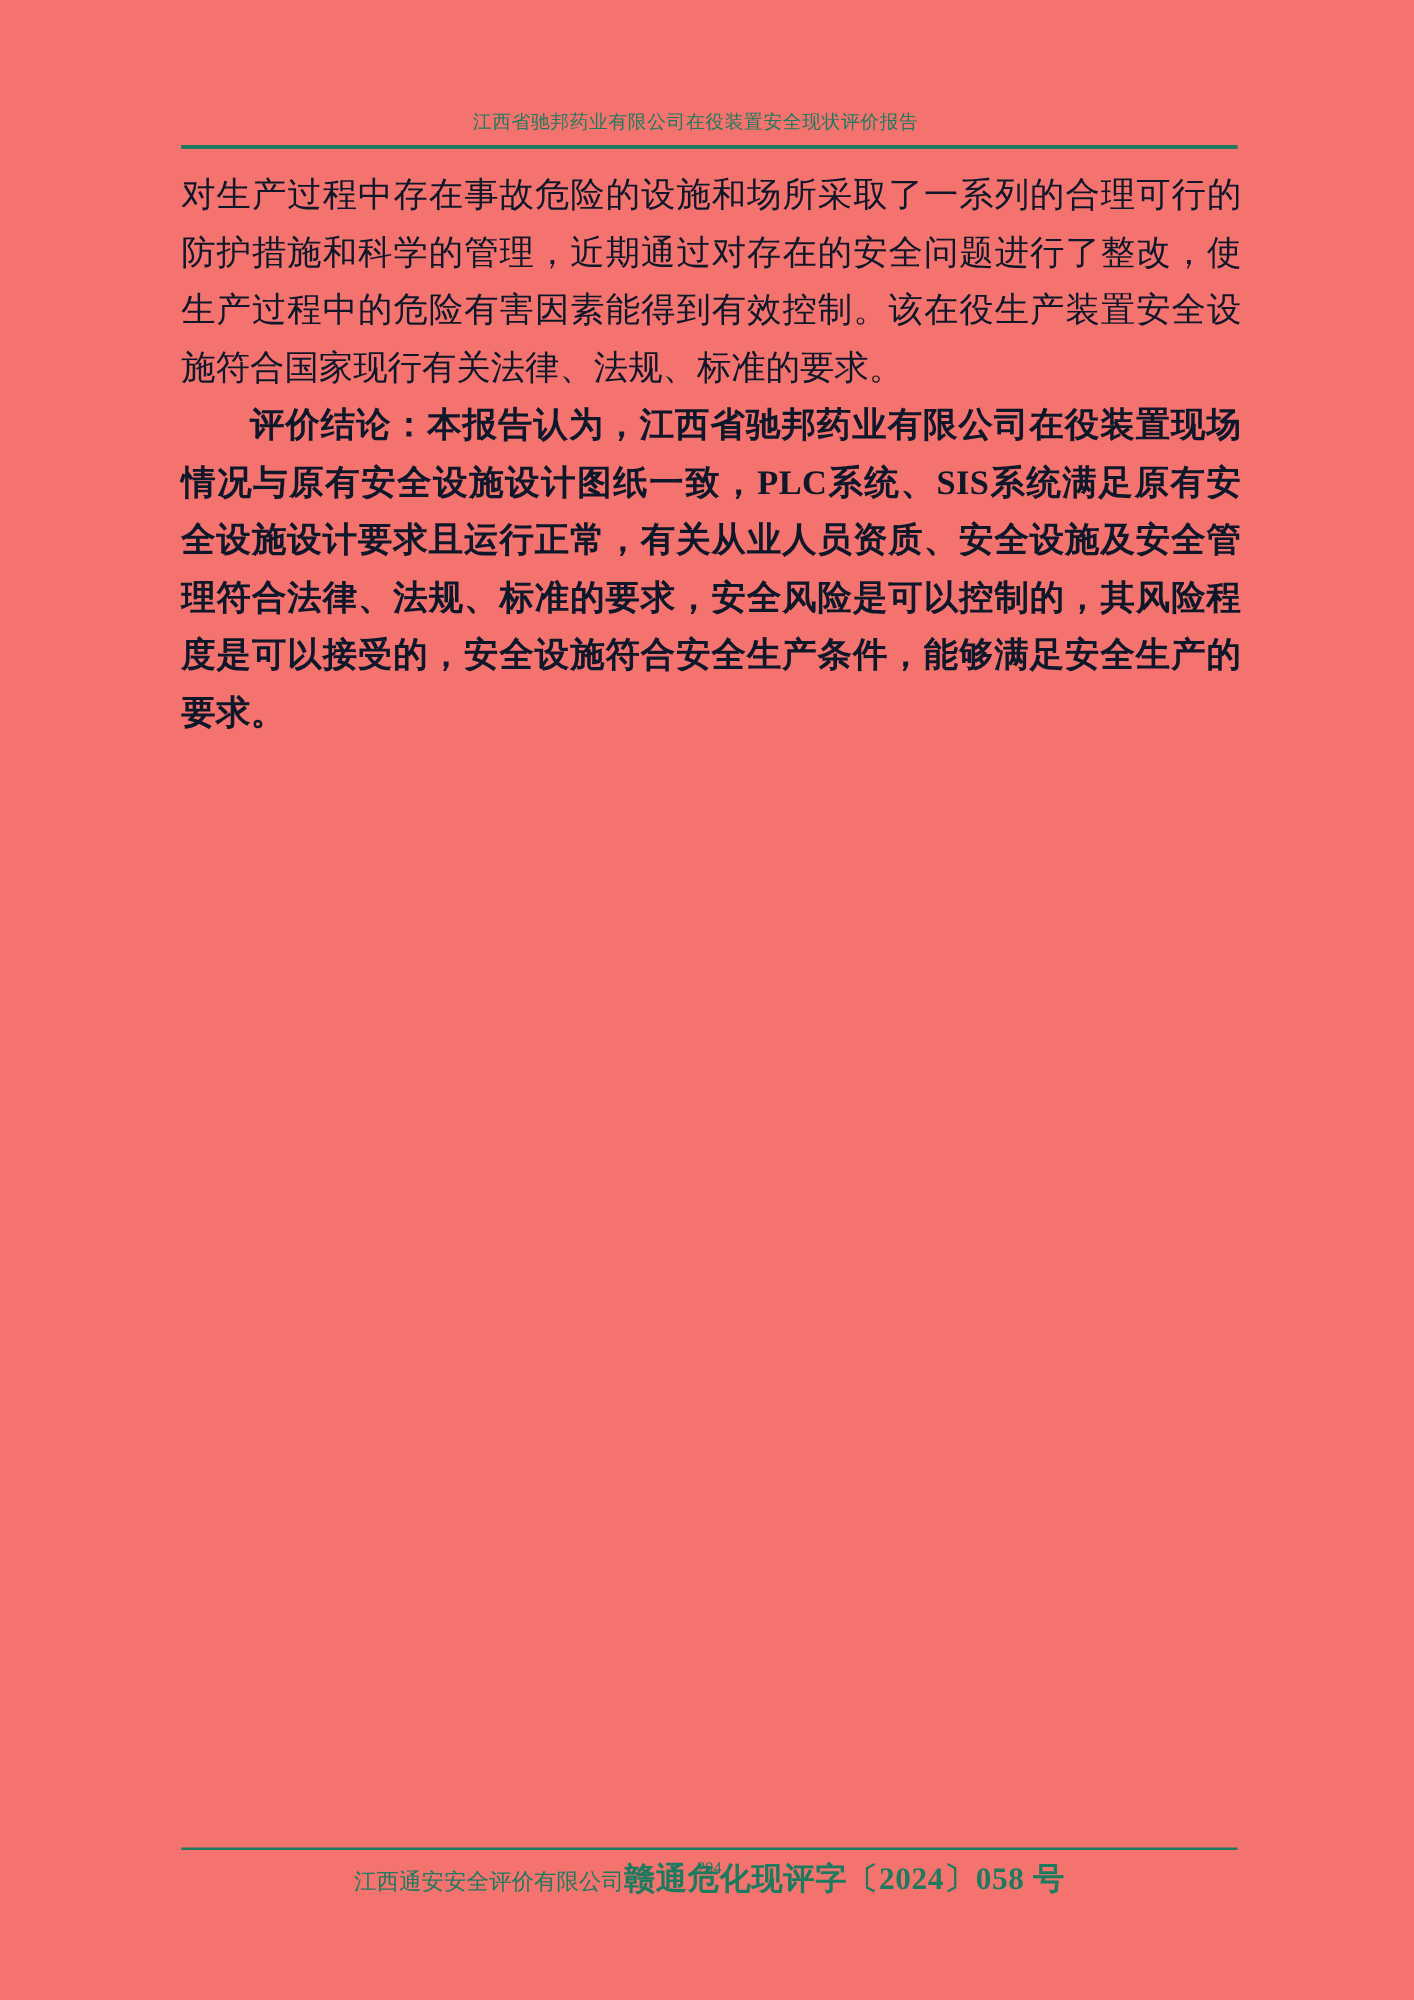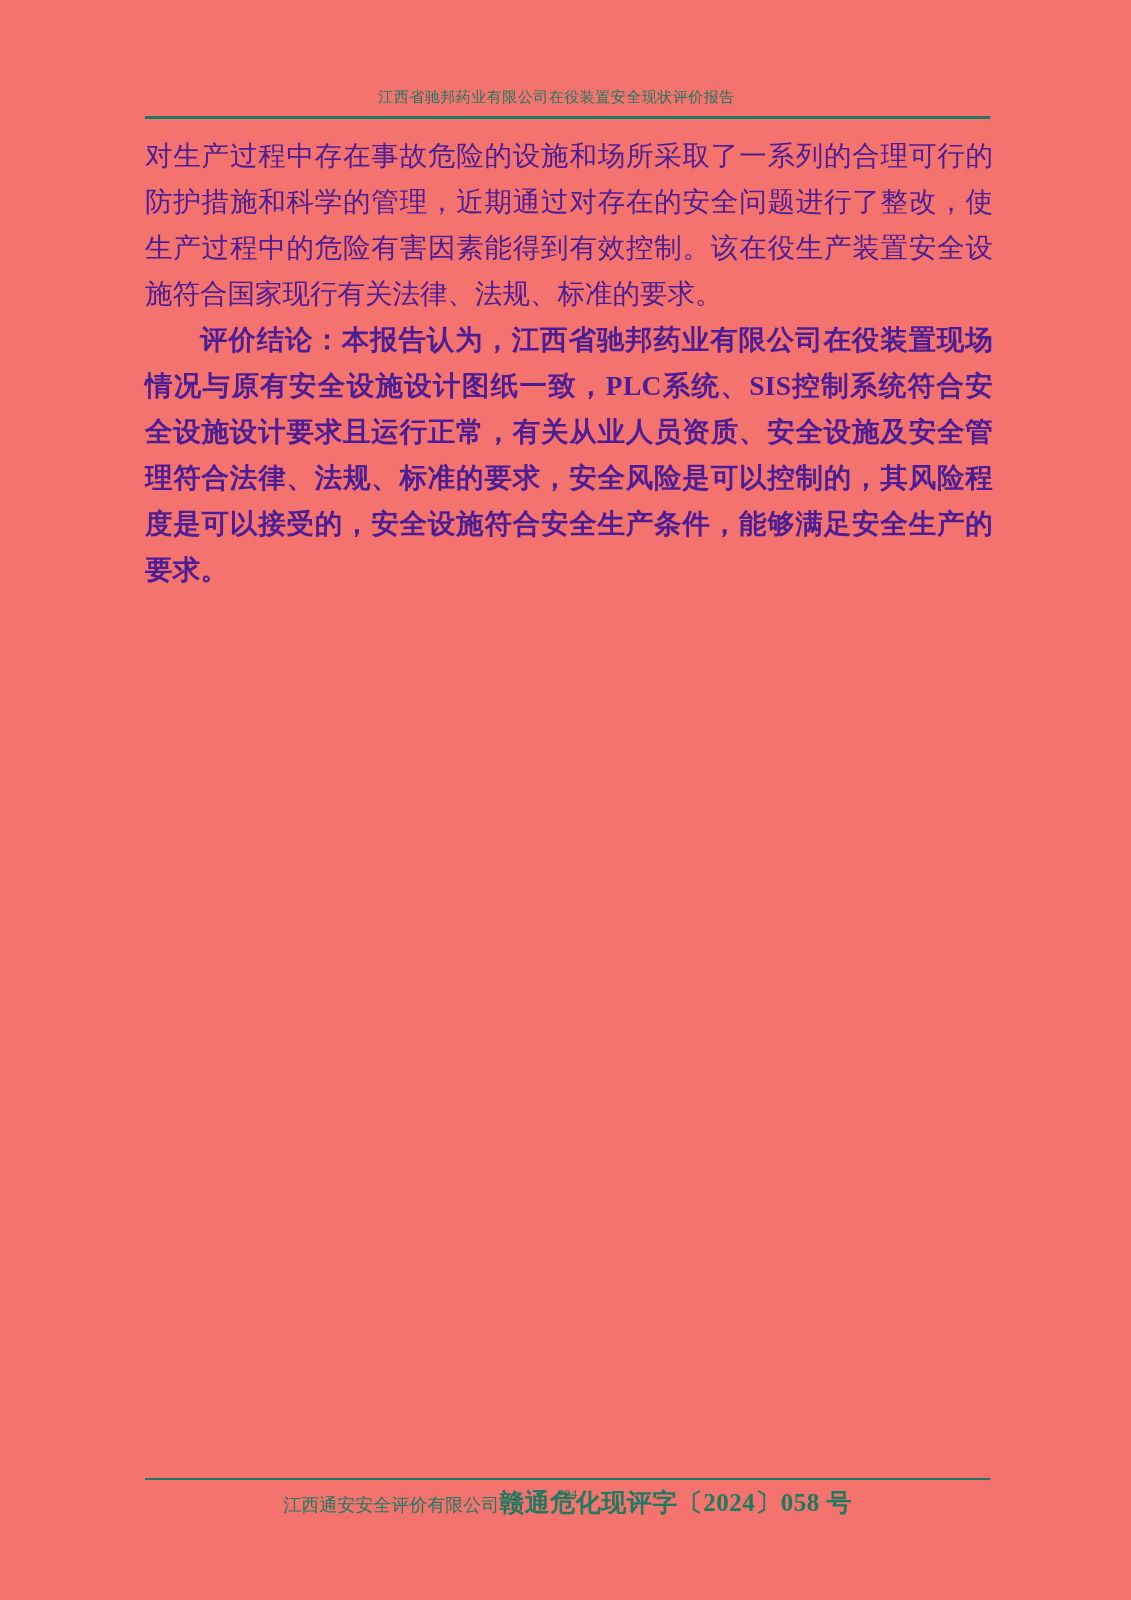--- a/index.html
+++ b/index.html
@@ -47,21 +47,21 @@
   }
   .body-text {
     position: absolute;
     left: 145px;
     top: 133px;
     width: 848px;
     font-size: 27.5px;
     line-height: 46px;
     text-align: justify;
     text-justify: inter-ideograph;
-    color: #4c1d95;
+    color: #0f172a;
   }
   .body-text p {
     margin: 0;
   }
   .indent {
     text-indent: 2em;
   }
   .conclusion {
     font-weight: bold;
     text-indent: 2em;
@@ -102,21 +102,21 @@
 </head>
 <body>
 
 <div class="page">
 
   <div class="header">江西省驰邦药业有限公司在役装置安全现状评价报告</div>
   <div class="header-rule"></div>
 
   <div class="body-text">
     <p>对生产过程中存在事故危险的设施和场所采取了一系列的合理可行的防护措施和科学的管理，近期通过对存在的安全问题进行了整改，使生产过程中的危险有害因素能得到有效控制。该在役生产装置安全设施符合国家现行有关法律、法规、标准的要求。</p>
-    <p class="conclusion">评价结论：本报告认为，江西省驰邦药业有限公司在役装置现场情况与原有安全设施设计图纸一致，PLC系统、SIS控制系统符合安全设施设计要求且运行正常，有关从业人员资质、安全设施及安全管理符合法律、法规、标准的要求，安全风险是可以控制的，其风险程度是可以接受的，安全设施符合安全生产条件，能够满足安全生产的要求。</p>
+    <p class="conclusion">评价结论：本报告认为，江西省驰邦药业有限公司在役装置现场情况与原有安全设施设计图纸一致，PLC系统、SIS系统满足原有安全设施设计要求且运行正常，有关从业人员资质、安全设施及安全管理符合法律、法规、标准的要求，安全风险是可以控制的，其风险程度是可以接受的，安全设施符合安全生产条件，能够满足安全生产的要求。</p>
   </div>
 
   <div class="footer-rule"></div>
   <div class="footer">
     <span class="footer-left">江西通安安全评价有限公司</span>
     <span class="footer-center">294</span>
     <span class="footer-right">赣通危化现评字〔2024〕058 号</span>
   </div>
 
 </div>

